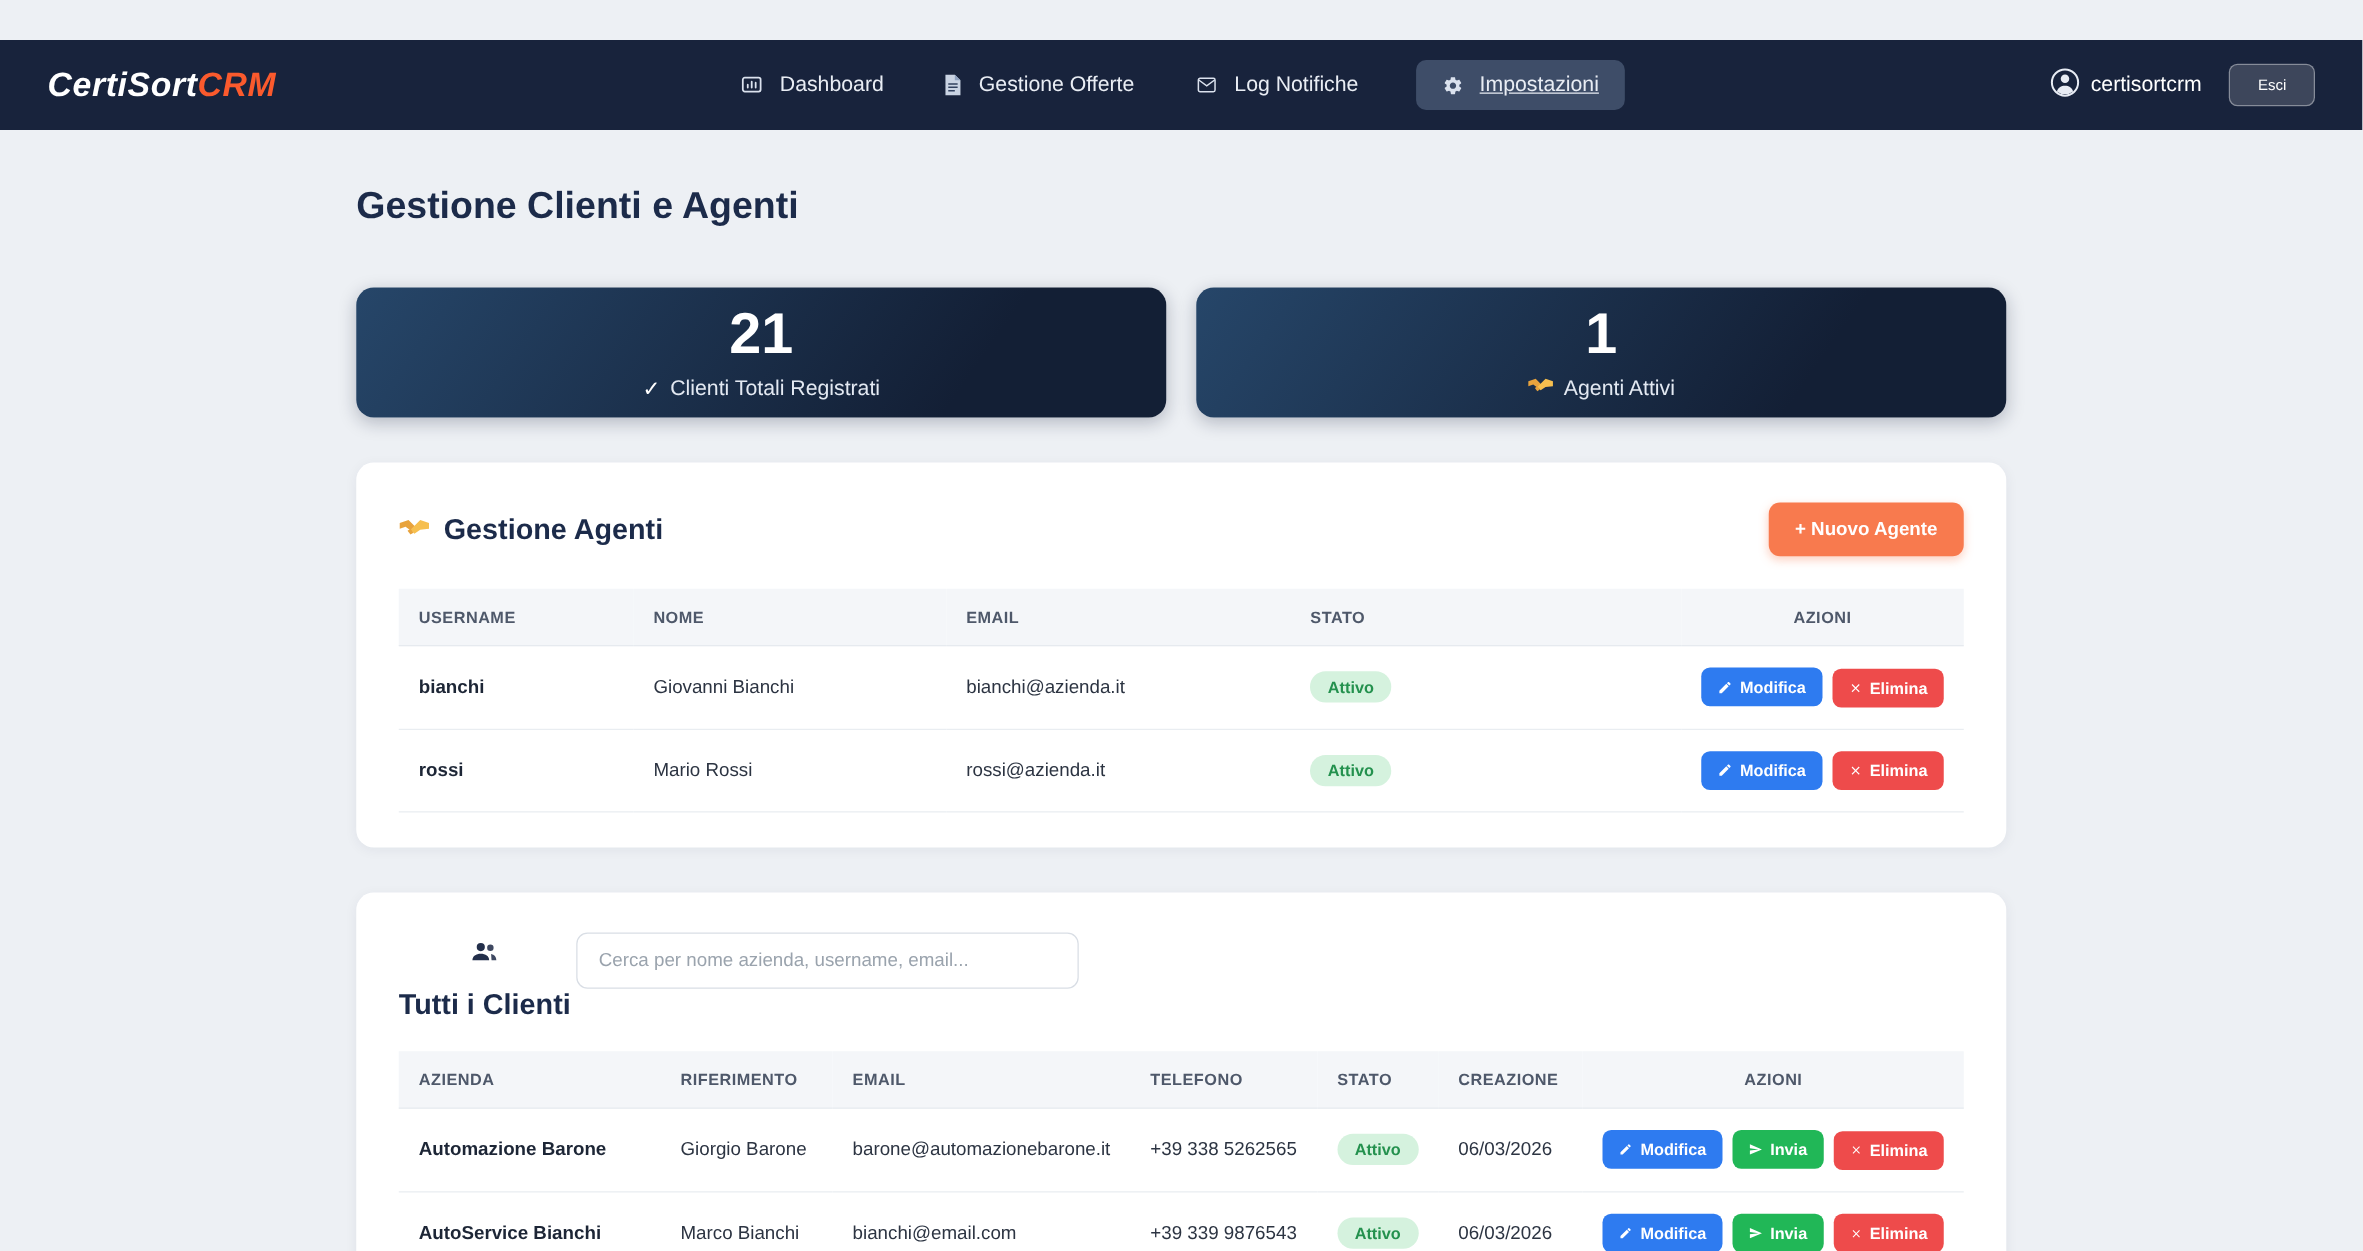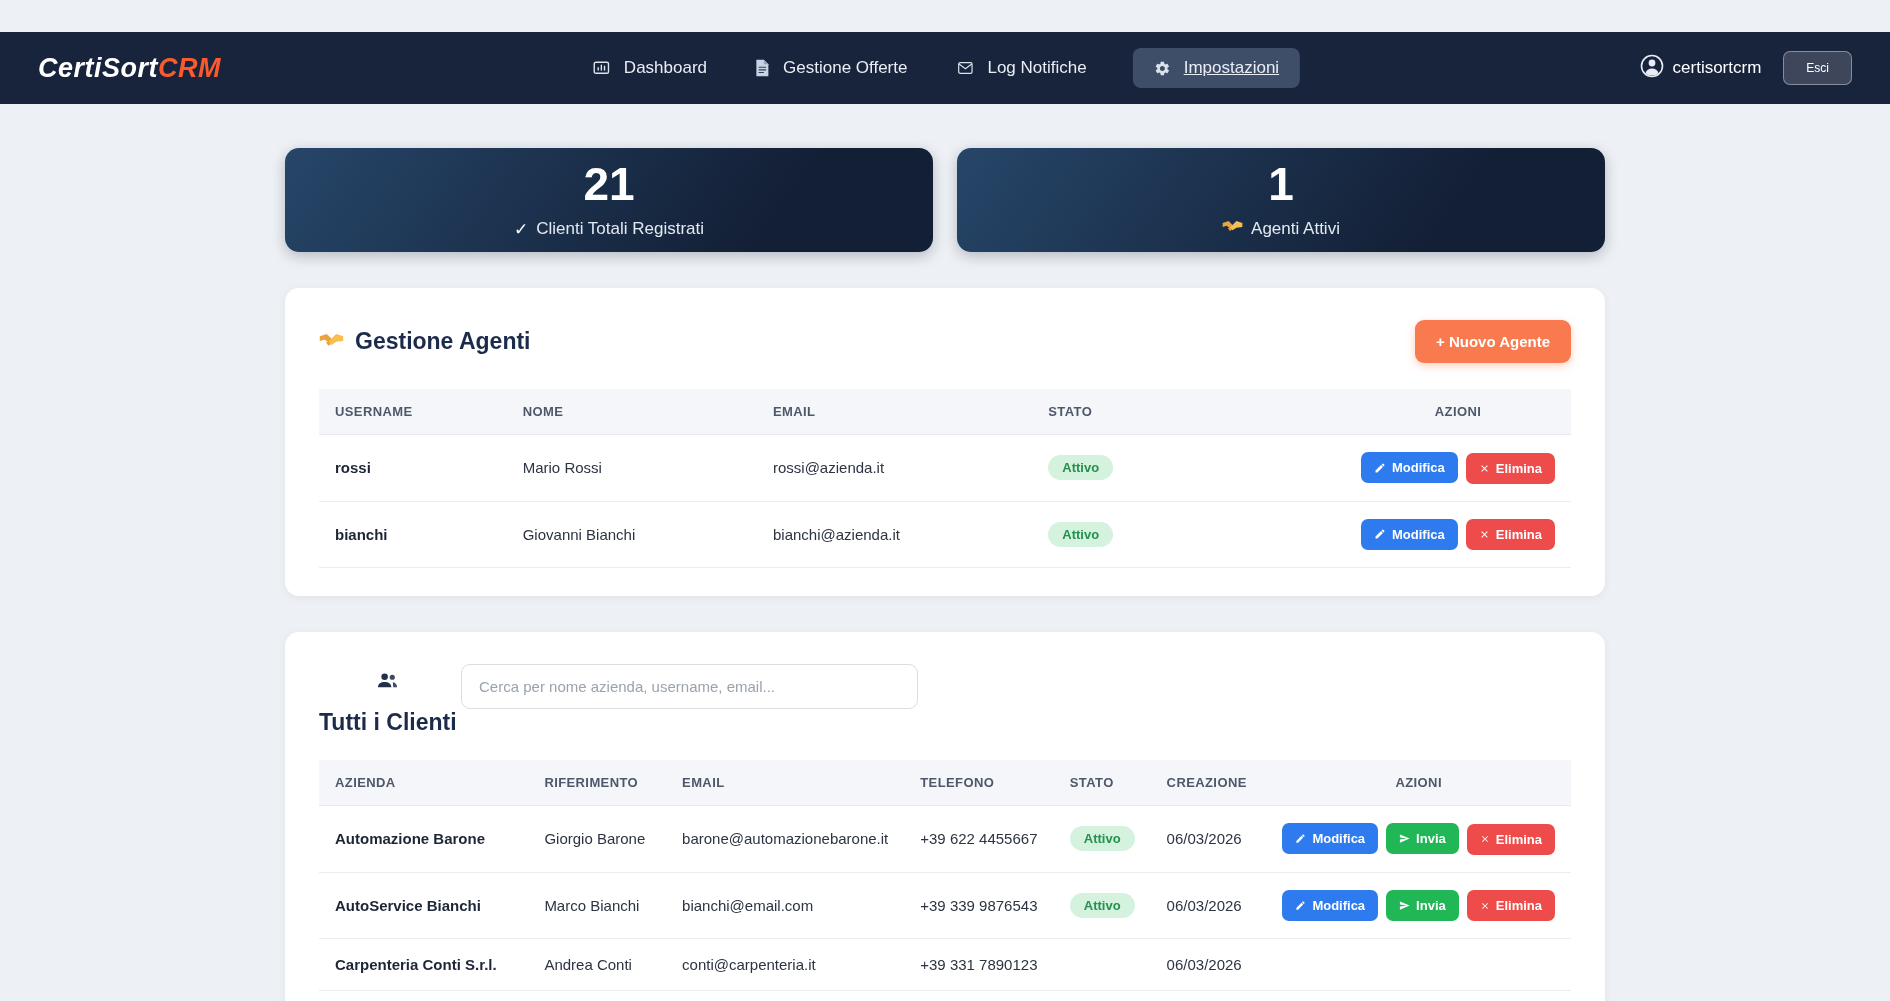--- a/index.html
+++ b/index.html
@@ -202,21 +202,21 @@
     cursor: pointer;
     white-space: nowrap;
   }
   .btn-action + .btn-action { margin-left: 8px; }
   .btn-blue  { background: var(--blue_button, #2e7bf0); }
   .btn-green { background: var(--green_button, #21b757); }
   .btn-red   { background: var(--red_button, #ee4b4b); }
   .btn-action svg { display: block; }
 
   .search-input {
-    width: 457px;
+    width: 402px;
     padding: 13px 17px;
     font-family: "Liberation Sans", sans-serif;
     font-size: 15px;
     color: #333a44;
     border: 1.5px solid #d9dee5;
     border-radius: 9px;
     outline: none;
     margin-bottom: 28px;
     background: #ffffff;
   }
@@ -278,20 +278,21 @@
           <path d="M5.5 19.2c.8-3.2 3.4-4.7 6.5-4.7s5.7 1.5 6.5 4.7a10.5 10.5 0 01-13 0z" fill="#e8ecf4"></path>
         </svg>
       </span>
       <span>certisortcrm</span>
     </span>
     <button class="logout-btn">Esci</button>
   </div>
 </header>
 
 <main class="main">
+  <h1 class="page-title">Gestione Clienti e Agenti</h1>
 
   <div class="stats-grid">
     <div class="stat-card">
       <div class="stat-value">21</div>
       <div class="stat-label">
         <span class="check-glyph">✓</span>
         <span>Clienti Totali Registrati</span>
       </div>
     </div>
     <div class="stat-card">
@@ -336,46 +337,46 @@
         <tr>
           <th>USERNAME</th>
           <th>NOME</th>
           <th>EMAIL</th>
           <th>STATO</th>
           <th class="actions-col">AZIONI</th>
         </tr>
       </thead>
       <tbody>
         <tr>
+          <td class="cell-strong">bianchi</td>
+          <td>Giovanni Bianchi</td>
+          <td>bianchi@azienda.it</td>
+          <td><span class="badge">Attivo</span></td>
+          <td class="actions-cell">
+            <button class="btn-action btn-blue">
+              <span>
+                  <svg viewBox="0 0 24 24" width="12" height="12" fill="#fff">
+                    <path d="M3 17.2V21h3.8L17.9 9.9l-3.8-3.8L3 17.2zM20.7 7.1c.4-.4.4-1 0-1.4l-2.4-2.4c-.4-.4-1-.4-1.4 0l-1.8 1.8 3.8 3.8 1.8-1.8z"></path>
+                  </svg>
+                </span>
+              <span>Modifica</span>
+            </button><button class="btn-action btn-red">
+              <span>
+                  <svg viewBox="0 0 24 24" width="11" height="11" fill="#fff">
+                    <path d="M19 6.4L17.6 5 12 10.6 6.4 5 5 6.4 10.6 12 5 17.6 6.4 19 12 13.4 17.6 19 19 17.6 13.4 12z"></path>
+                  </svg>
+                </span>
+              <span>Elimina</span>
+            </button>
+          </td>
+        </tr>
+        <tr>
           <td class="cell-strong">rossi</td>
           <td>Mario Rossi</td>
           <td>rossi@azienda.it</td>
-          <td><span class="badge">Attivo</span></td>
-          <td class="actions-cell">
-            <button class="btn-action btn-blue">
-              <span>
-                  <svg viewBox="0 0 24 24" width="12" height="12" fill="#fff">
-                    <path d="M3 17.2V21h3.8L17.9 9.9l-3.8-3.8L3 17.2zM20.7 7.1c.4-.4.4-1 0-1.4l-2.4-2.4c-.4-.4-1-.4-1.4 0l-1.8 1.8 3.8 3.8 1.8-1.8z"></path>
-                  </svg>
-                </span>
-              <span>Modifica</span>
-            </button><button class="btn-action btn-red">
-              <span>
-                  <svg viewBox="0 0 24 24" width="11" height="11" fill="#fff">
-                    <path d="M19 6.4L17.6 5 12 10.6 6.4 5 5 6.4 10.6 12 5 17.6 6.4 19 12 13.4 17.6 19 19 17.6 13.4 12z"></path>
-                  </svg>
-                </span>
-              <span>Elimina</span>
-            </button>
-          </td>
-        </tr>
-        <tr>
-          <td class="cell-strong">bianchi</td>
-          <td>Giovanni Bianchi</td>
-          <td>bianchi@azienda.it</td>
           <td><span class="badge">Attivo</span></td>
           <td class="actions-cell">
             <button class="btn-action btn-blue">
               <span>
                   <svg viewBox="0 0 24 24" width="12" height="12" fill="#fff">
                     <path d="M3 17.2V21h3.8L17.9 9.9l-3.8-3.8L3 17.2zM20.7 7.1c.4-.4.4-1 0-1.4l-2.4-2.4c-.4-.4-1-.4-1.4 0l-1.8 1.8 3.8 3.8 1.8-1.8z"></path>
                   </svg>
                 </span>
               <span>Modifica</span>
             </button><button class="btn-action btn-red">
@@ -426,21 +427,21 @@
           <th>STATO</th>
           <th>CREAZIONE</th>
           <th class="actions-col">AZIONI</th>
         </tr>
       </thead>
       <tbody>
         <tr>
           <td class="cell-strong">Automazione Barone</td>
           <td>Giorgio Barone</td>
           <td>barone@automazionebarone.it</td>
-          <td>+39 622 4455667</td>
+          <td>+39 338 5262565</td>
           <td><span class="badge">Attivo</span></td>
           <td>06/03/2026</td>
           <td class="actions-cell">
             <button class="btn-action btn-blue">
               <span>
                   <svg viewBox="0 0 24 24" width="11" height="11" fill="#fff">
                     <path d="M3 17.2V21h3.8L17.9 9.9l-3.8-3.8L3 17.2zM20.7 7.1c.4-.4.4-1 0-1.4l-2.4-2.4c-.4-.4-1-.4-1.4 0l-1.8 1.8 3.8 3.8 1.8-1.8z"></path>
                   </svg>
                 </span>
               <span>Modifica</span>

